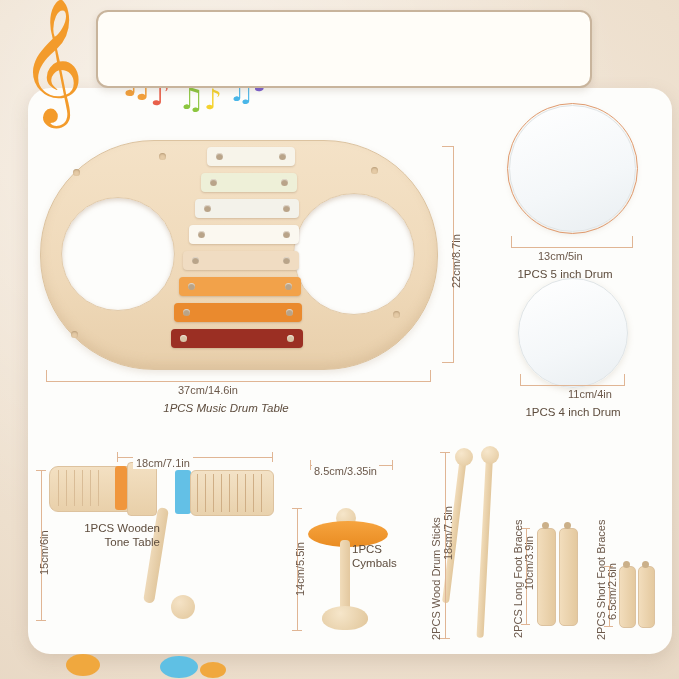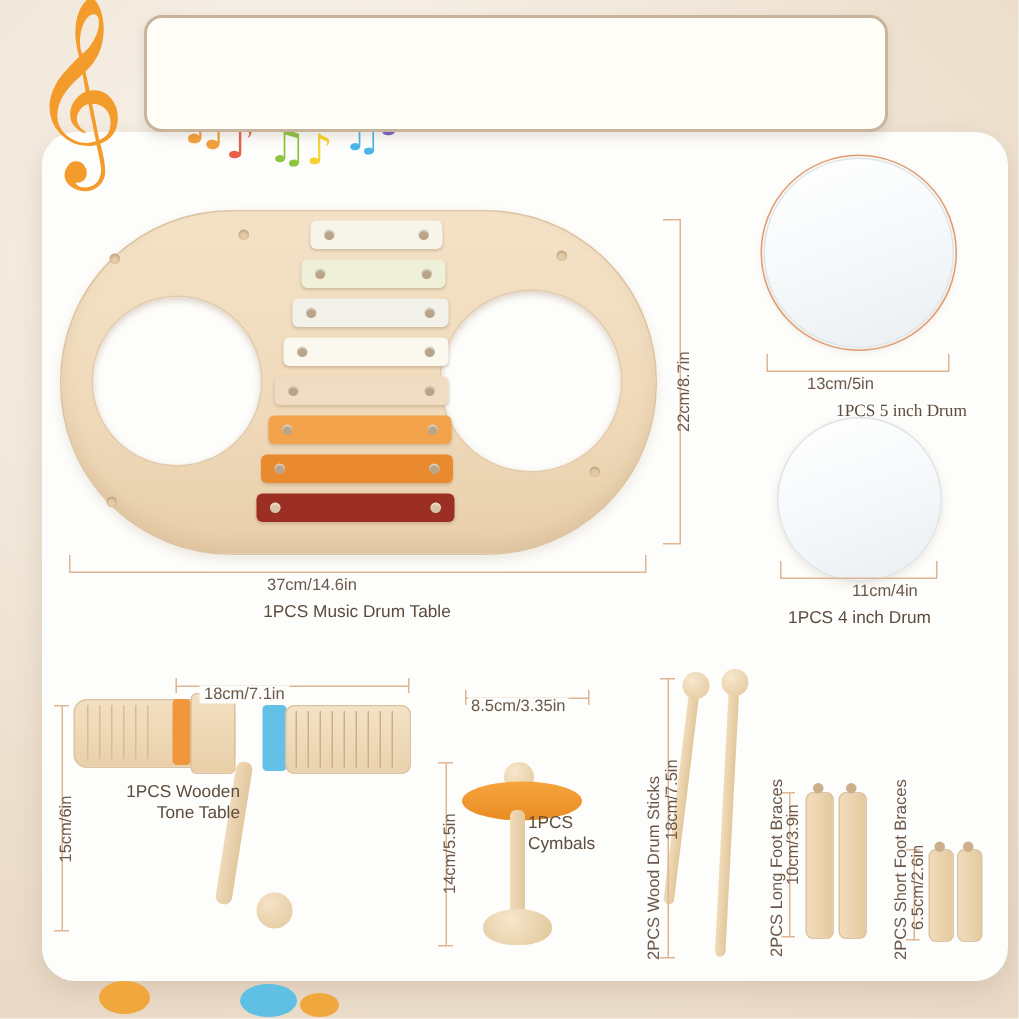--- a/index.html
+++ b/index.html
@@ -225,34 +225,34 @@
           <span class="scr l" style="background:#d8c4a6"></span>
           <span class="scr r" style="background:#d8c4a6"></span>
         </div>
     </div>
   </div>
 
   <div class="dim dim-v tick-v" style="left:46px;top:370px;height:12px;"></div>
   <div class="dim dim-v tick-v" style="left:430px;top:370px;height:12px;"></div>
   <div class="dim dim-h" style="left:46px;top:381px;width:384px;"></div>
   <div class="dim-label" style="left:178px;top:384px;">37cm/14.6in</div>
-  <div class="cap" style="left:148px;top:402px;width:180px;">1PCS Music Drum Table</div>
+  <div class="cap" style="left:136px;top:402px;width:180px;font-style:italic;">1PCS Music Drum Table</div>
 
   <div class="dim dim-h tick-h" style="left:442px;top:146px;width:12px;"></div>
   <div class="dim dim-h tick-h" style="left:442px;top:362px;width:12px;"></div>
   <div class="dim dim-v" style="left:453px;top:146px;height:216px;"></div>
   <div class="dim-label v" style="left:450px;top:288px;transform:rotate(-90deg);">22cm/8.7in</div>
 
   <div class="drum-circle drum5"></div>
   <div style="position:absolute;left:507px;top:103px;width:129px;height:129px;border-radius:50%;border:1.5px solid #e09b6f;"></div>
   <div class="dim dim-v tick-v" style="left:511px;top:236px;height:12px;"></div>
   <div class="dim dim-v tick-v" style="left:632px;top:236px;height:12px;"></div>
   <div class="dim dim-h" style="left:511px;top:247px;width:121px;"></div>
   <div class="dim-label" style="left:538px;top:250px;">13cm/5in</div>
-  <div class="cap" style="left:536px;top:268px;width:130px;font-family:Liberation Serif, serif;">1PCS 5 inch Drum</div>
+  <div class="cap" style="left:500px;top:268px;width:130px;">1PCS 5 inch Drum</div>
 
   <div class="drum-circle drum4"></div>
   <div class="dim dim-v tick-v" style="left:520px;top:374px;height:12px;"></div>
   <div class="dim dim-v tick-v" style="left:624px;top:374px;height:12px;"></div>
   <div class="dim dim-h" style="left:520px;top:385px;width:104px;"></div>
   <div class="dim-label" style="left:568px;top:388px;">11cm/4in</div>
   <div class="cap" style="left:508px;top:406px;width:130px;">1PCS 4 inch Drum</div>
 
   <div class="tb-body"></div>
   <div class="tb-lines">

